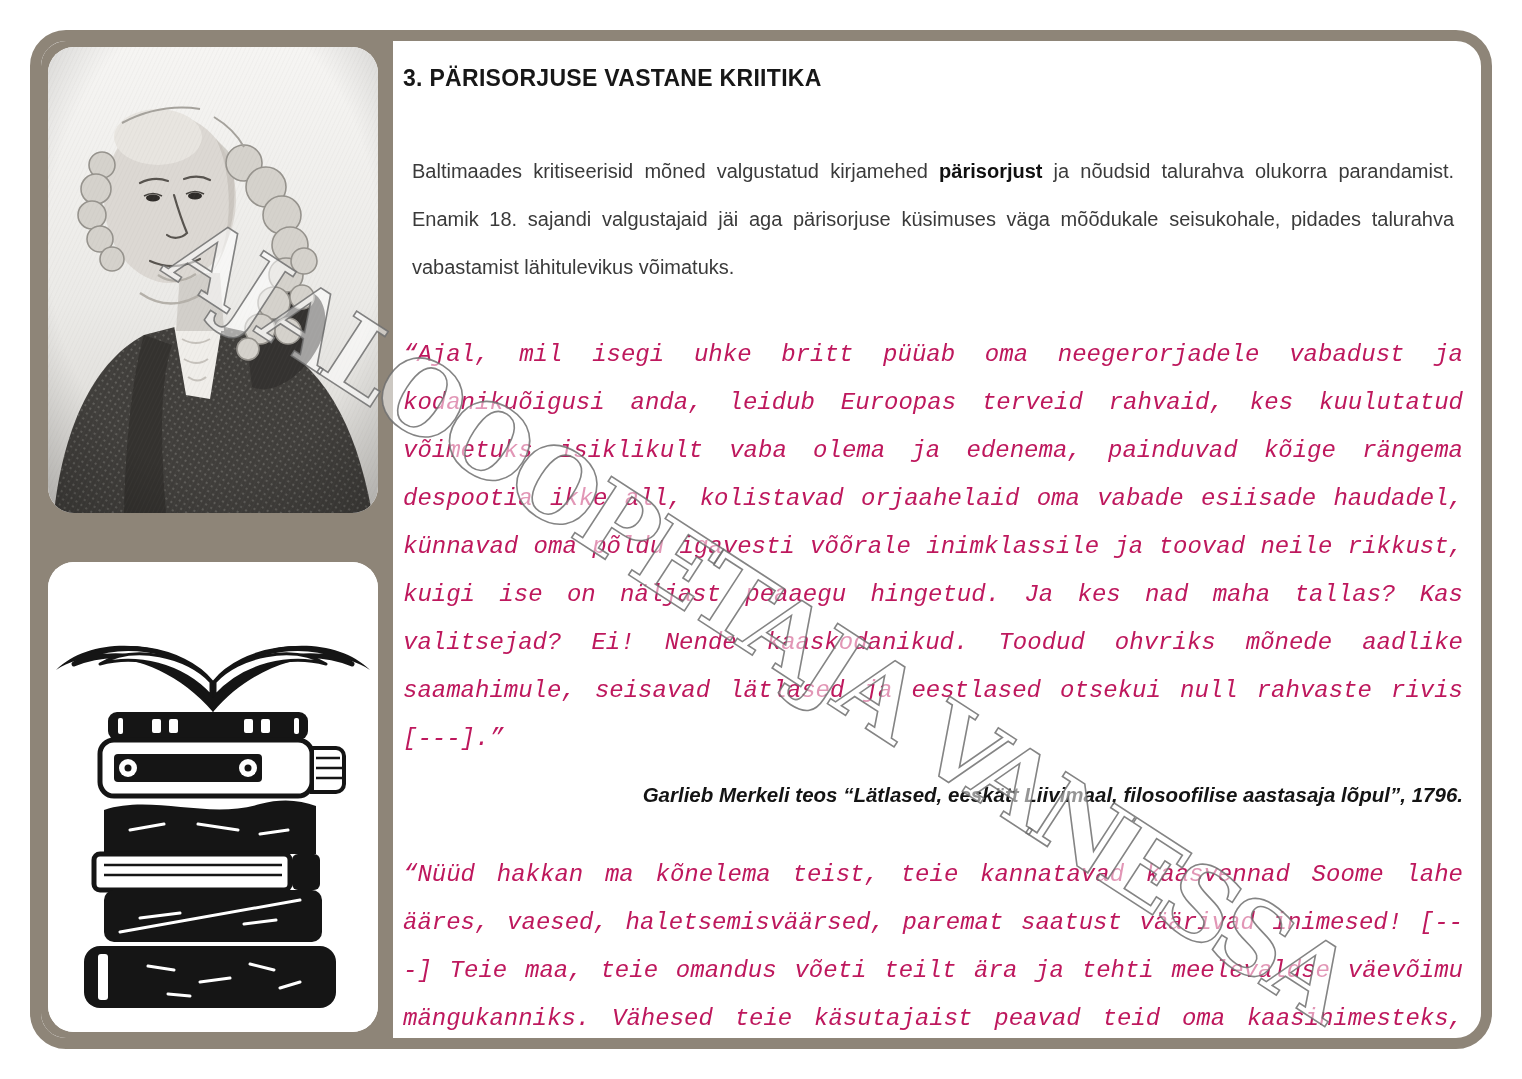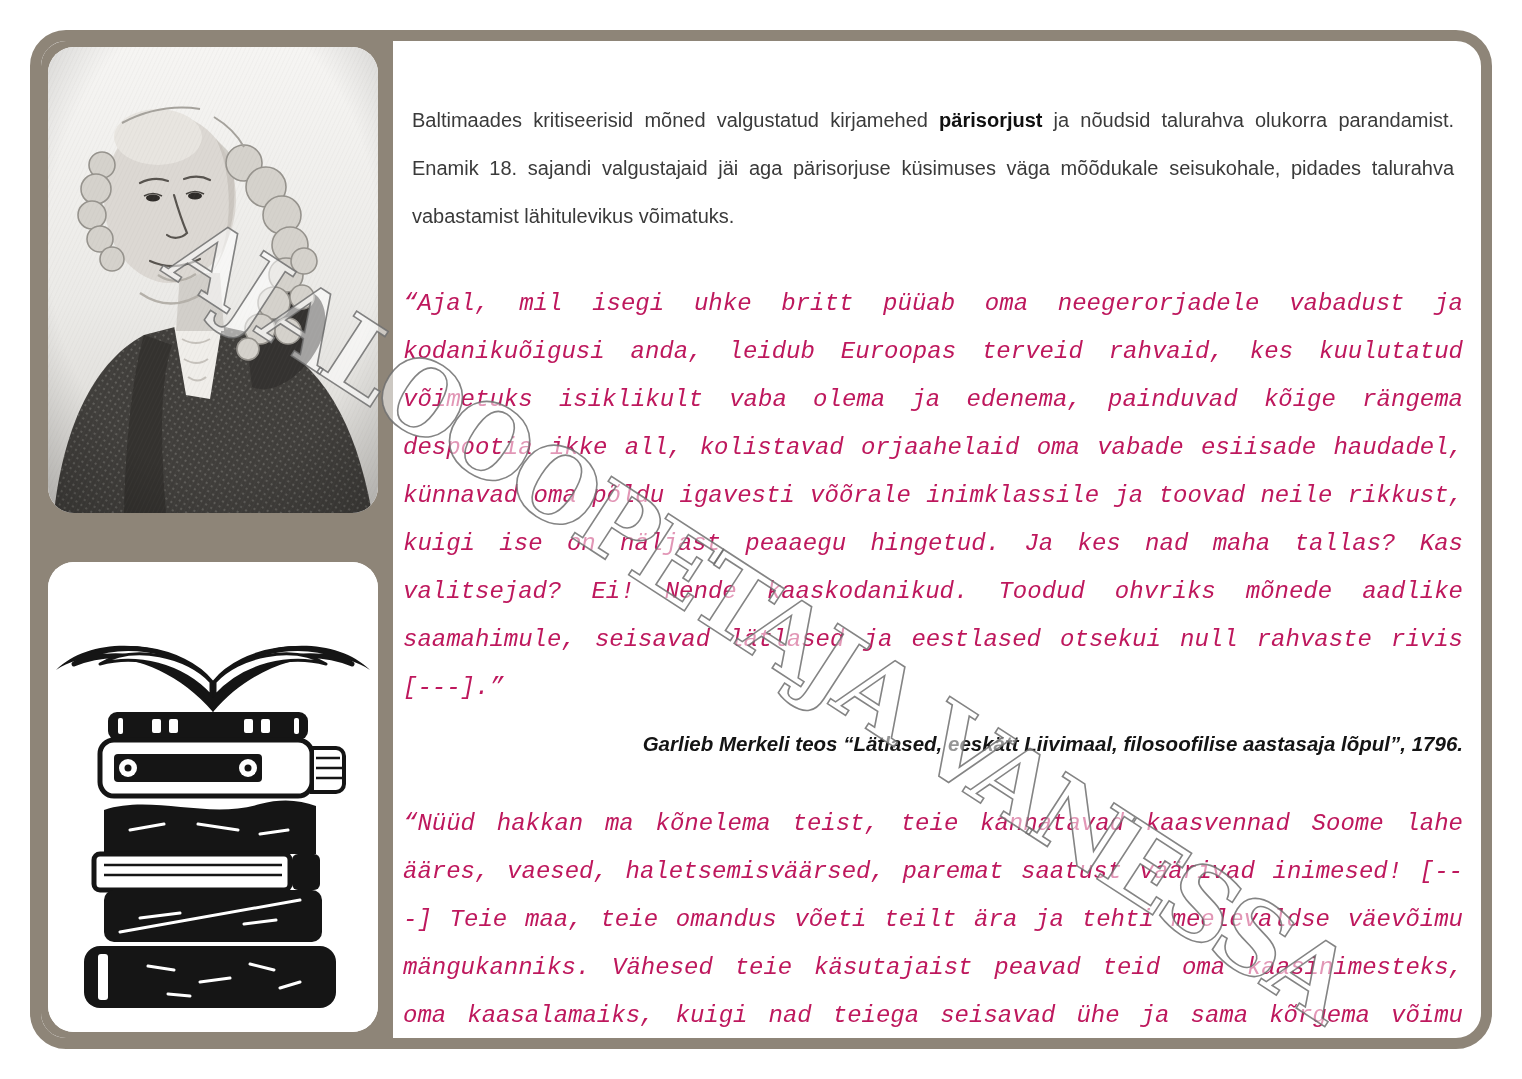--- a/index.html
+++ b/index.html
@@ -192,20 +192,21 @@
             <rect x="36" y="384" width="252" height="62" rx="16" fill="#151515"></rect>
             <rect x="50" y="392" width="10" height="46" rx="3" fill="#fff"></rect>
             <path d="M100,404 l26,4 M152,420 l30,-4 M202,402 l24,6 M120,432 l22,2 M232,426 l20,-6" stroke="#fff" stroke-width="3" stroke-linecap="round"></path>
           </g>
         </svg>
       </div>
 
     </div>
 
     <div class="text-col">
+      <h1 class="heading">3. PÄRISORJUSE VASTANE KRIITIKA</h1>
 
       <p class="intro"><span>Baltimaades kritiseerisid mõned valgustatud kirjamehed </span><strong>pärisorjust</strong><span> ja nõudsid talurahva olukorra parandamist. Enamik 18. sajandi valgustajaid jäi aga pärisorjuse küsimuses väga mõõdukale seisukohale, pidades talurahva vabastamist lähitulevikus võimatuks.</span></p>
 
       <p class="quote">“Ajal, mil isegi uhke britt püüab oma neegerorjadele vabadust ja kodanikuõigusi anda, leidub Euroopas terveid rahvaid, kes kuulutatud võimetuks isiklikult vaba olema ja edenema, painduvad kõige rängema despootia ikke all, kolistavad orjaahelaid oma vabade esiisade haudadel, künnavad oma põldu igavesti võõrale inimklassile ja toovad neile rikkust, kuigi ise on näljast peaaegu hingetud. Ja kes nad maha tallas? Kas valitsejad? Ei! Nende kaaskodanikud. Toodud ohvriks mõnede aadlike saamahimule, seisavad lätlased ja eestlased otsekui null rahvaste rivis [---].”</p>
       <p class="attr">Garlieb Merkeli teos “Lätlased, eeskätt Liivimaal, filosoofilise aastasaja lõpul”, 1796.</p>
 
       <p class="quote q2">“Nüüd hakkan ma kõnelema teist, teie kannatavad kaasvennad Soome lahe ääres, vaesed, haletsemisväärsed, paremat saatust väärivad inimesed! [---] Teie maa, teie omandus võeti teilt ära ja tehti meelevaldse väevõimu mängukanniks. Vähesed teie käsutajaist peavad teid oma kaasinimesteks, oma kaasalamaiks, kuigi nad teiega seisavad ühe ja sama kõrgema võimu all. Kui ma võiksin selle kirjatööga teie saatuse kergenduseks pisutki kaasa aidata ja tuliste tõmmetega paljude teie karmide ja kalkide valitsejate südamesse kirjutada sõnad: Mõtelge, et olete inimesed!”</p>
     </div>
 
   </div>

